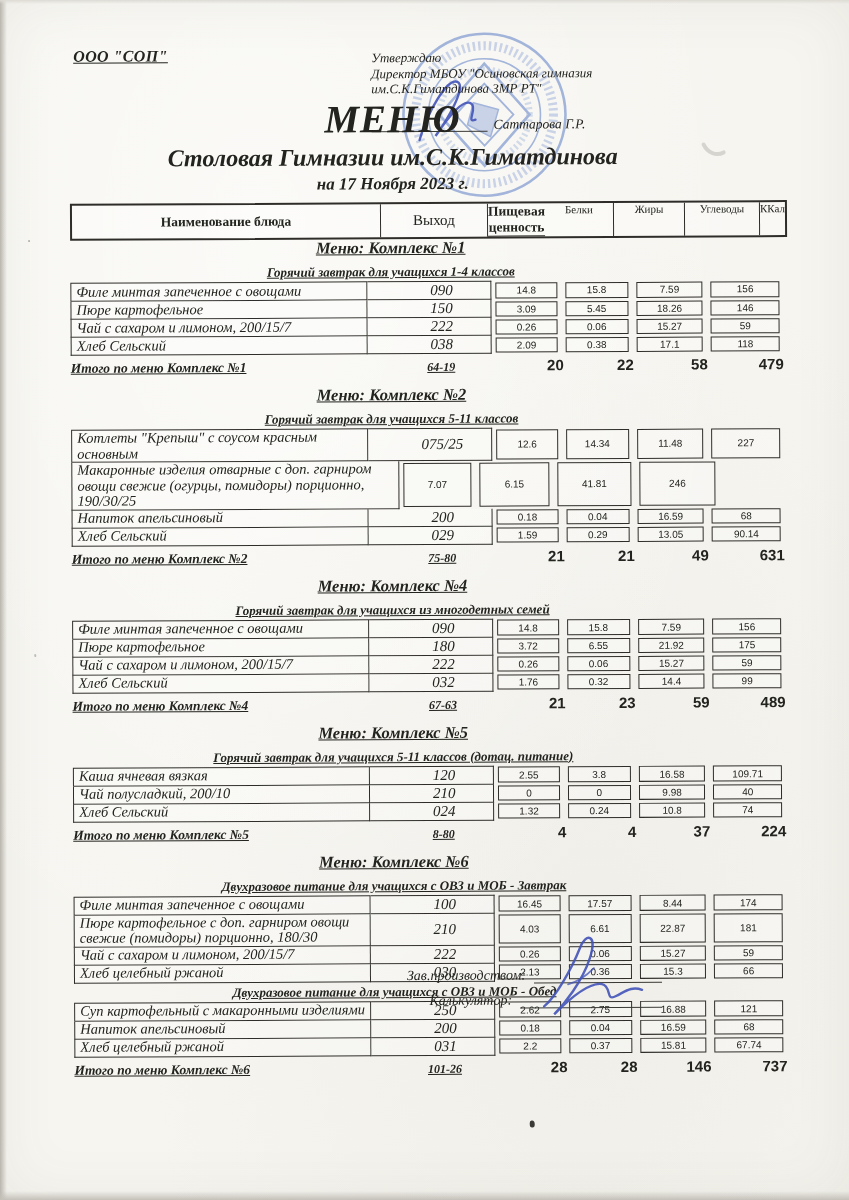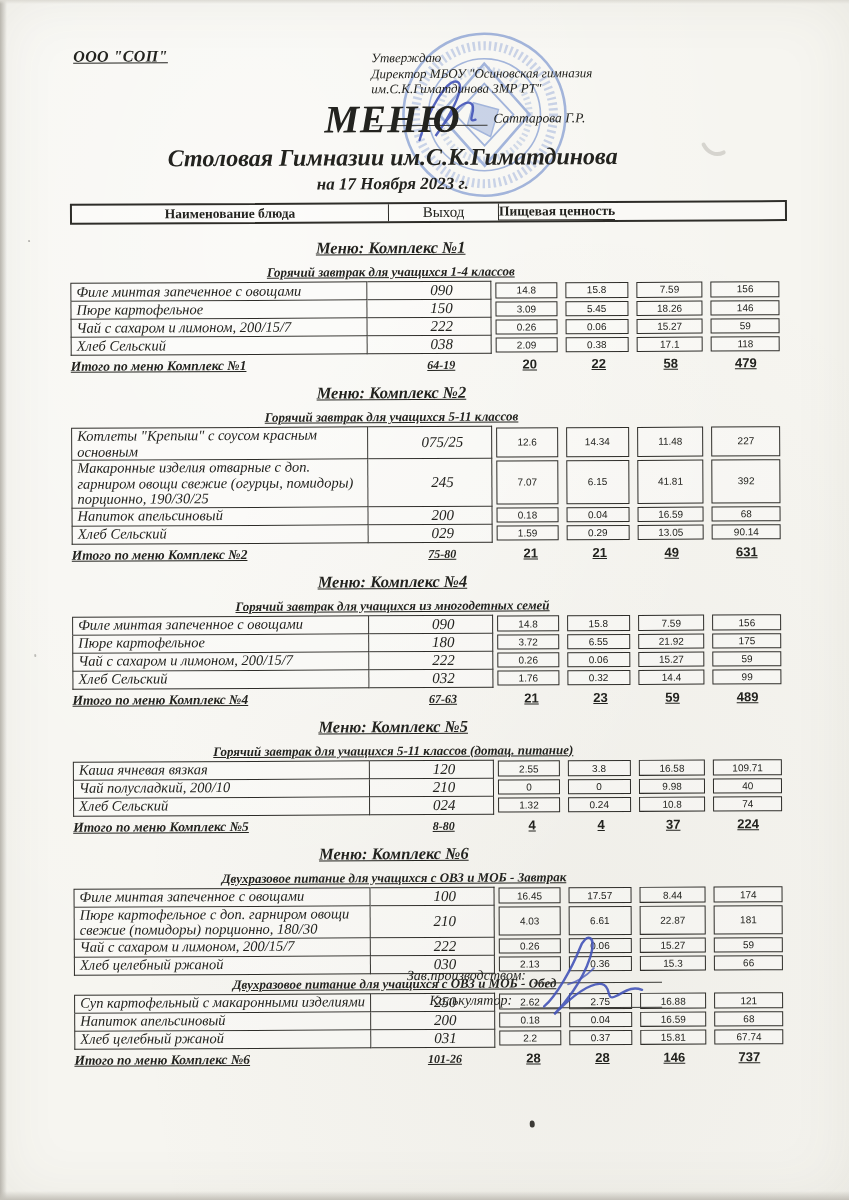--- a/index.html
+++ b/index.html
@@ -19,21 +19,21 @@
   .edge-bottom{position:absolute;left:0;right:0;bottom:0;height:9px;
     background:linear-gradient(to top,#c4c1b9,rgba(246,245,240,0));}
   .edge-top{position:absolute;left:0;right:0;top:0;height:4px;
     background:linear-gradient(to bottom,#dddbd4,rgba(246,245,240,0));}
   .content{position:absolute;left:0;top:0;width:849px;height:1200px;transform:rotate(-0.3deg);}
 
   
   .org{position:absolute;left:76px;top:46px;font-size:16px;font-weight:bold;font-style:italic;
        text-decoration:underline;letter-spacing:.4px;}
   .approve{position:absolute;left:374px;top:50px;font-size:13px;font-style:italic;line-height:15.5px;}
-  .approve-sig-row{display:flex;align-items:flex-end;margin-top:14px;}
+  .approve-sig-row{display:flex;align-items:flex-end;margin-top:20px;}
   .sig-blank{display:inline-block;width:116px;border-bottom:1.4px solid #3a3a36;height:14px;}
   .signer{margin-left:6px;font-size:13.5px;font-style:italic;}
   .doc-title{position:absolute;left:0;top:96px;width:790px;text-align:center;
     font-size:39px;font-weight:bold;font-style:italic;letter-spacing:1px;}
   .doc-sub1{position:absolute;left:0;top:144px;width:790px;text-align:center;
     font-size:24px;font-weight:bold;font-style:italic;}
   .doc-sub2{position:absolute;left:0;top:174px;width:790px;text-align:center;
     font-size:17px;font-weight:bold;font-style:italic;}
 
   
@@ -75,21 +75,21 @@
   .row .cout{width:109px;border-left:none;display:flex;align-items:center;justify-content:center;
     font-style:italic;font-size:15px;}
   .row + .row .c{border-top:none;}
   .nut{display:flex;padding:1.5px 4px;}
   .n0{width:68px;} .n1{width:70px;} .n2{width:74px;} .n3{width:76px;}
   .nbox{border:1px solid #2e2d29;flex:1;display:flex;align-items:center;justify-content:center;
     font-family:"Liberation Sans", sans-serif;font-size:10px;background:rgba(255,255,255,.3);}
   .total{display:flex;align-items:baseline;margin-top:3px;}
   .t-label{width:316px;font-weight:bold;font-style:italic;text-decoration:underline;font-size:13.5px;}
   .t-out{width:109px;text-align:center;font-weight:bold;font-style:italic;text-decoration:underline;font-size:12px;}
-  .t-val{text-align:center;font-family:"Liberation Sans", sans-serif;font-weight:bold;font-size:13px;text-decoration:underline;}
+  .t-val{text-align:right;font-family:"Liberation Sans", sans-serif;font-weight:bold;font-size:15px;}
 
   
   .footer{position:absolute;left:340px;top:968px;width:320px;font-style:italic;font-size:14px;}
   .f-row{display:flex;align-items:flex-end;justify-content:flex-end;margin-bottom:9px;}
   .f-label{text-align:right;margin-left:26px;}
   .f-line{display:inline-block;border-bottom:1.6px solid #3a3a36;height:14px;margin-left:8px;}
   .f-line.l1{width:128px;}
   .f-line.l2{width:142px;}
 </style>
 </head>
@@ -132,20 +132,26 @@
 
     <div class="doc-title">МЕНЮ</div>
     <div class="doc-sub1">Столовая Гимназии им.С.К.Гиматдинова</div>
     <div class="doc-sub2">на 17 Ноября 2023 г.</div>
 
     <div class="htable">
       <div class="h-name">Наименование блюда</div>
       <div class="h-out">Выход</div>
       <div class="h-nut">
         <div class="h-nut-top">Пищевая ценность</div>
+        <div class="h-nut-cols">
+          <span class="hw0">Белки</span>
+          <span class="hw1">Жиры</span>
+          <span class="hw2">Углеводы</span>
+          <span class="hw3">ККал</span>
+        </div>
       </div>
     </div>
 
     <div class="sections">
         <div class="section">
           <div class="sec-title">Меню: Комплекс №1</div>
           <div class="sec-sub">Горячий завтрак для учащихся 1-4 классов</div>
           <div class="rows">
             <div class="row">
               <div class="c cname">Филе минтая запеченное с овощами</div>
@@ -236,32 +242,31 @@
               </div>
               <div class="nut n2">
                 <div class="nbox">11.48</div>
               </div>
               <div class="nut n3">
                 <div class="nbox">227</div>
               </div>
             </div>
             <div class="row">
               <div class="c cname">Макаронные изделия отварные с доп. гарниром овощи свежие (огурцы, помидоры) порционно, 190/30/25</div>
-              <div class="c cout">245</div>
               <div class="nut n0">
                 <div class="nbox">7.07</div>
               </div>
               <div class="nut n1">
                 <div class="nbox">6.15</div>
               </div>
               <div class="nut n2">
                 <div class="nbox">41.81</div>
               </div>
               <div class="nut n3">
-                <div class="nbox">392</div>
+                <div class="nbox">246</div>
               </div>
             </div>
             <div class="row">
               <div class="c cname">Напиток апельсиновый</div>
               <div class="c cout">200</div>
               <div class="nut n0">
                 <div class="nbox">0.18</div>
               </div>
               <div class="nut n1">
                 <div class="nbox">0.04</div>

